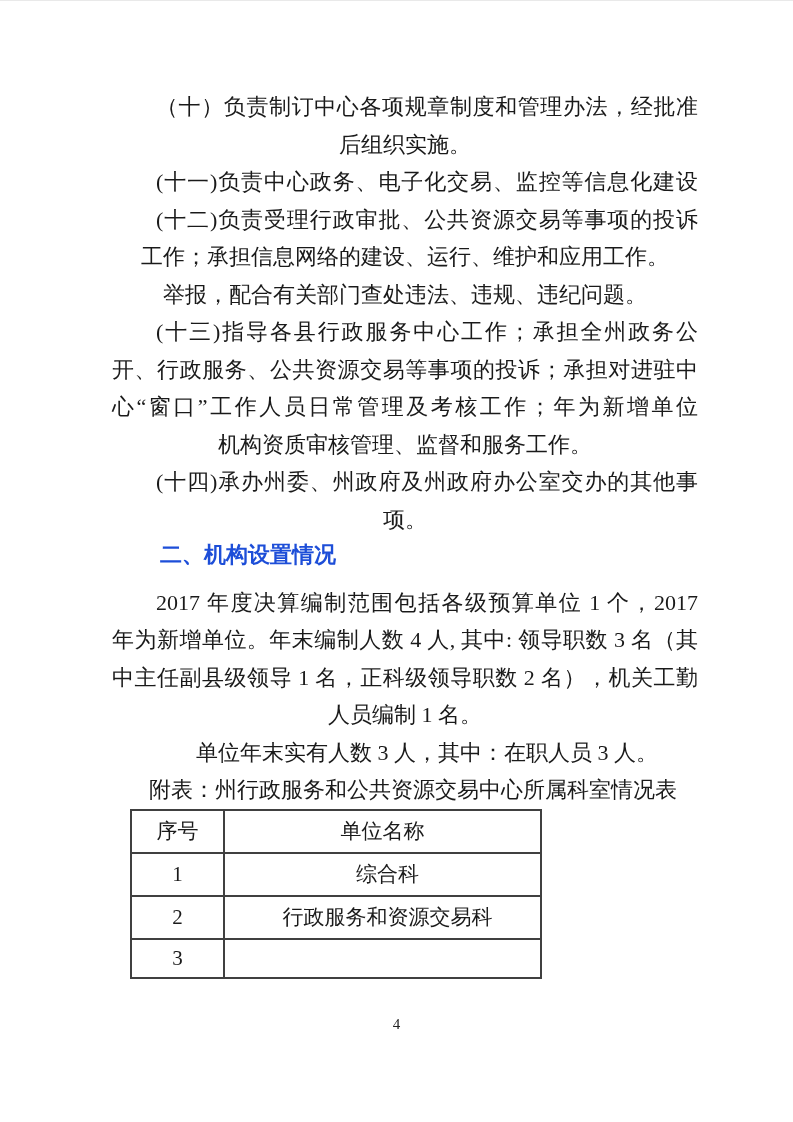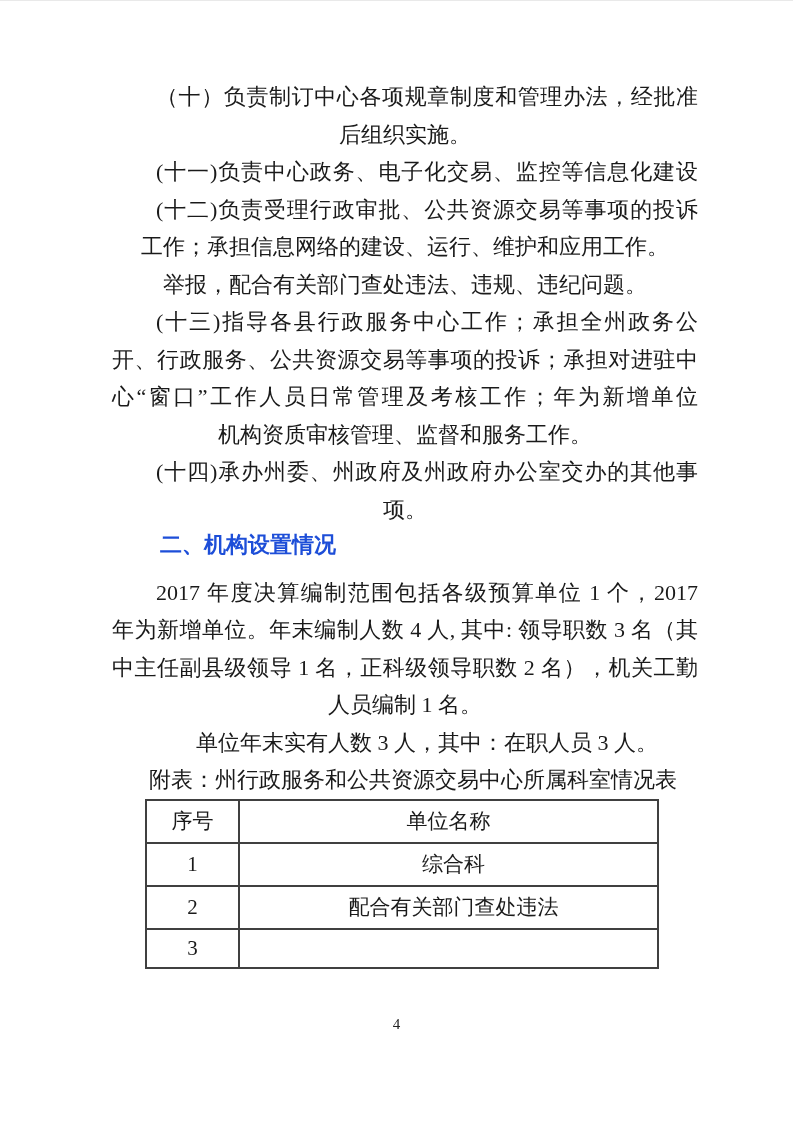--- a/index.html
+++ b/index.html
@@ -13,21 +13,21 @@
     position: relative;
     overflow: hidden;
     font-family: "Liberation Serif", "DejaVu Serif", serif;
     color: #1a1a1a;
     border-top: 1px solid #e9e9e9;
     box-sizing: border-box;
   }
   .text-block {
     position: absolute;
     left: 112px;
-    top: 77px;
+    top: 87px;
     width: 586px;
   }
   .ln {
     font-size: 22px;
     line-height: 37.5px;
     height: 37.5px;
     text-align: center;
   }
   
   .j {
@@ -42,22 +42,22 @@
     font-size: 22px;
     line-height: 37.5px;
     height: 37.5px;
     margin: -2px 0 10px 0;
     text-indent: 48px;
     color: #1d4ed8;
   }
   table.dept {
     border-collapse: collapse;
     table-layout: fixed;
-    margin-left: 33px;
-    width: 514px;
+    margin-left: 18px;
+    width: 412px;
   }
   table.dept th, table.dept td {
     border: 2px solid #404040;
     font-weight: normal;
     font-size: 21px;
     padding: 0;
     text-align: center;
     vertical-align: middle;
   }
   table.dept .c1 { width: 91px; }
@@ -119,21 +119,21 @@
         <th>单位名称</th>
       </tr>
     </thead>
     <tbody>
       <tr class="r-body">
         <td class="c1">1</td>
         <td class="name">综合科</td>
       </tr>
       <tr class="r-body">
         <td class="c1">2</td>
-        <td class="name">配合有关部门查处违法</td>
+        <td class="name">行政服务和资源交易科</td>
       </tr>
       <tr class="r-last">
         <td class="c1">3</td>
         <td class="name"></td>
       </tr>
     </tbody>
   </table>
 
 </main>
 

